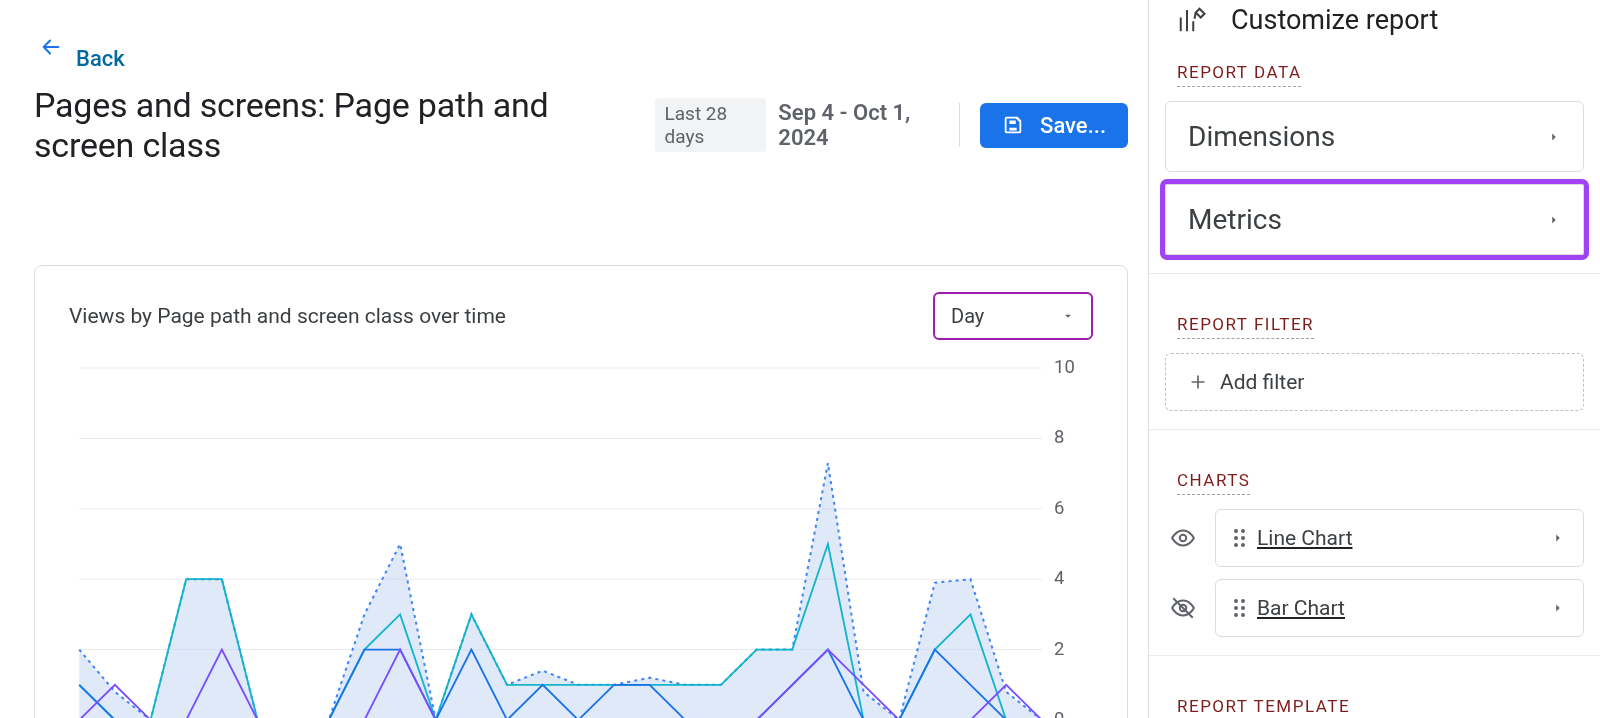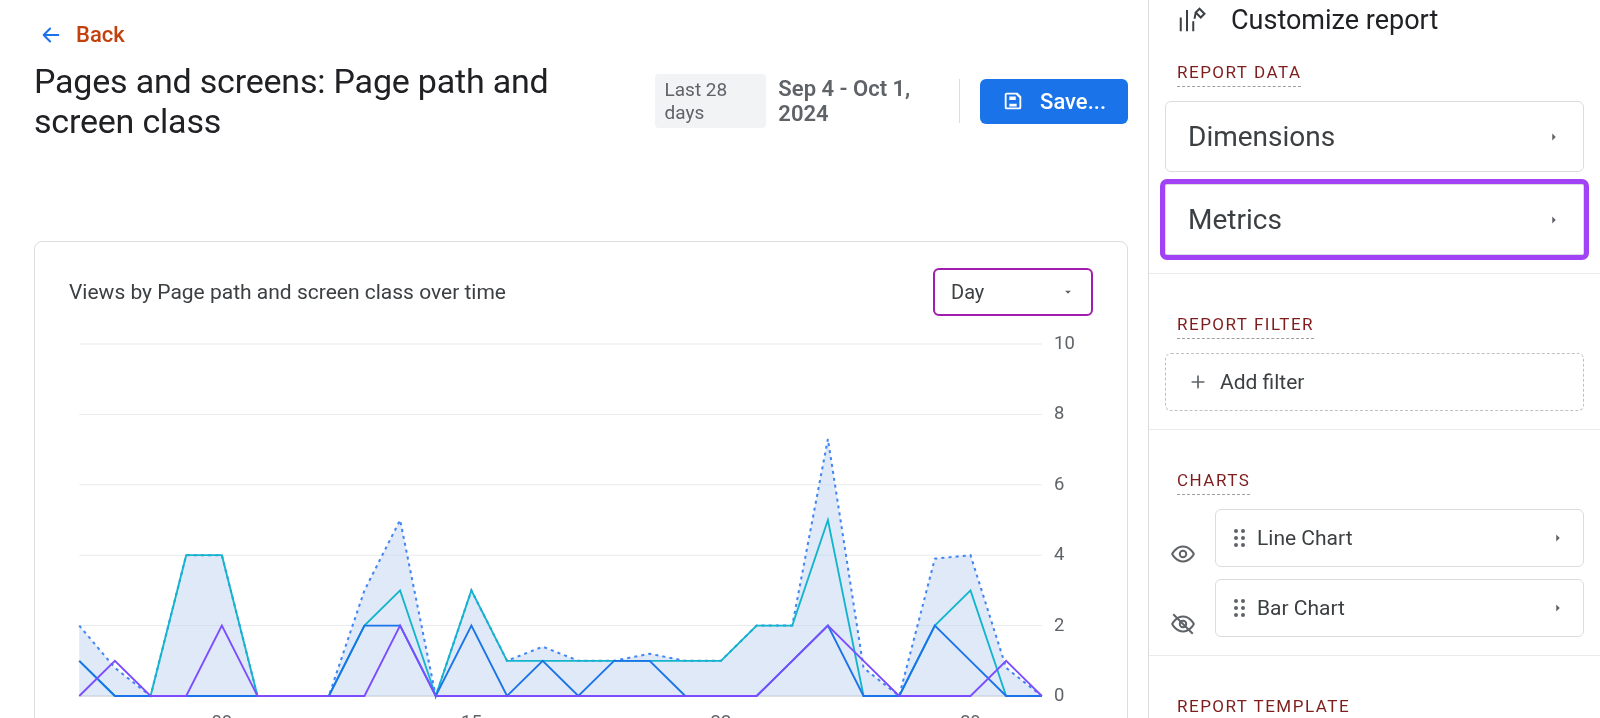--- a/index.html
+++ b/index.html
@@ -1,21 +1,21 @@
 <!DOCTYPE html>
 <html><head>
 <meta charset="utf-8">
 <style>
   * { box-sizing: border-box; font-family: "Google Sans", Roboto, Arial, sans-serif; }
   body { margin: 0; background: #fff; color: #202124; width: 1600px; height: 718px; overflow: hidden; }
   .root { display: flex; width: 100%; height: 100%; }
   .main { flex: 1; background: #fff; padding: 10px 20px 0 34px; position: relative; }
   .back-row { display: flex; align-items: center; gap: 14px; padding: 12px 0 14px 6px; }
   .back-arrow { width: 22px; height: 22px; display: inline-flex; align-items: center; justify-content: center; }
-  .back-text { color: #c2410c; font-size: 22px; font-weight: 500; }
+  .back-text { color: #0369a1; font-size: 22px; font-weight: 500; margin-top: 24px; }
   .title-row { display: flex; align-items: center; gap: 12px; }
   .page-title { font-size: 34px; color: #202124; font-weight: 400; letter-spacing: -0.2px; }
   .range-pill { background: #f1f3f4; color: #5f6368; font-size: 19px; padding: 4px 10px; border-radius: 4px; }
   .date-range { color: #5f6368; font-size: 22px; font-weight: 600; }
   .vbar { width: 1px; height: 44px; background: #dadce0; margin: 0 8px; }
   .save-btn { background: #1a73e8; color: #fff; border: none; border-radius: 6px; font-size: 22px; padding: 10px 22px; display: inline-flex; align-items: center; gap: 16px; cursor: pointer; font-weight: 500; }
   .card { margin-top: 100px; border: 1px solid #dadce0; border-radius: 8px; padding: 26px 34px 18px 34px; background: #fff; }
   .card-head { display: flex; justify-content: space-between; align-items: center; }
   .card-title { font-size: 21px; color: #3c4043; }
   .day-select { border: 2px solid #a21caf; border-radius: 6px; padding: 10px 16px; min-width: 160px; display: flex; align-items: center; justify-content: space-between; font-size: 20px; color: #3c4043; cursor: pointer; }
@@ -33,21 +33,21 @@
 
   
   .panel { width: 452px; border-left: 1px solid #dadce0; padding: 0; background: #fff; }
   .panel-head { display: flex; align-items: center; gap: 24px; padding: 4px 28px; }
   .panel-head-title { font-size: 27px; color: #202124; }
   .section-label { font-size: 17px; letter-spacing: 1.5px; color: #7f1d1d; border-bottom: 1px dashed #9aa0a6; display: inline-block; padding-bottom: 4px; margin: 22px 0 14px 28px; }
   .row-btn { margin: 0 16px 12px 16px; border: 1px solid #dadce0; border-radius: 6px; padding: 18px 22px; display: flex; align-items: center; justify-content: space-between; font-size: 28px; color: #3c4043; cursor: pointer; }
   .row-btn.highlight { outline: 5px solid #a142f4; border-radius: 2px; }
   .divider { height: 1px; background: #e8eaed; margin: 18px 0; }
   .add-filter { margin: 0 16px; border: 1px dashed #bdc1c6; border-radius: 6px; padding: 16px 22px; display: flex; align-items: center; gap: 12px; font-size: 21px; color: #3c4043; cursor: pointer; }
-  .chart-row { display: flex; align-items: flex-end; gap: 14px; margin: 0 16px 12px 16px; }
+  .chart-row { display: flex; align-items: center; gap: 14px; margin: 0 16px 12px 16px; text-decoration: underline; }
   .eye-slot { width: 36px; display: flex; align-items: center; justify-content: center; color: #5f6368; }
   .chart-item { flex: 1; border: 1px solid #dadce0; border-radius: 6px; padding: 16px 18px; display: flex; align-items: center; justify-content: space-between; font-size: 21px; color: #3c4043; cursor: pointer; }
   .drag-dots { display: grid; grid-template-columns: repeat(2, 4px); grid-auto-rows: 4px; gap: 3px; margin-right: 12px; }
   .drag-dots span { width: 4px; height: 4px; background: #5f6368; border-radius: 50%; }
   svg { display: block; }
 </style>
 </head>
 <body>
 
 <div class="root">

